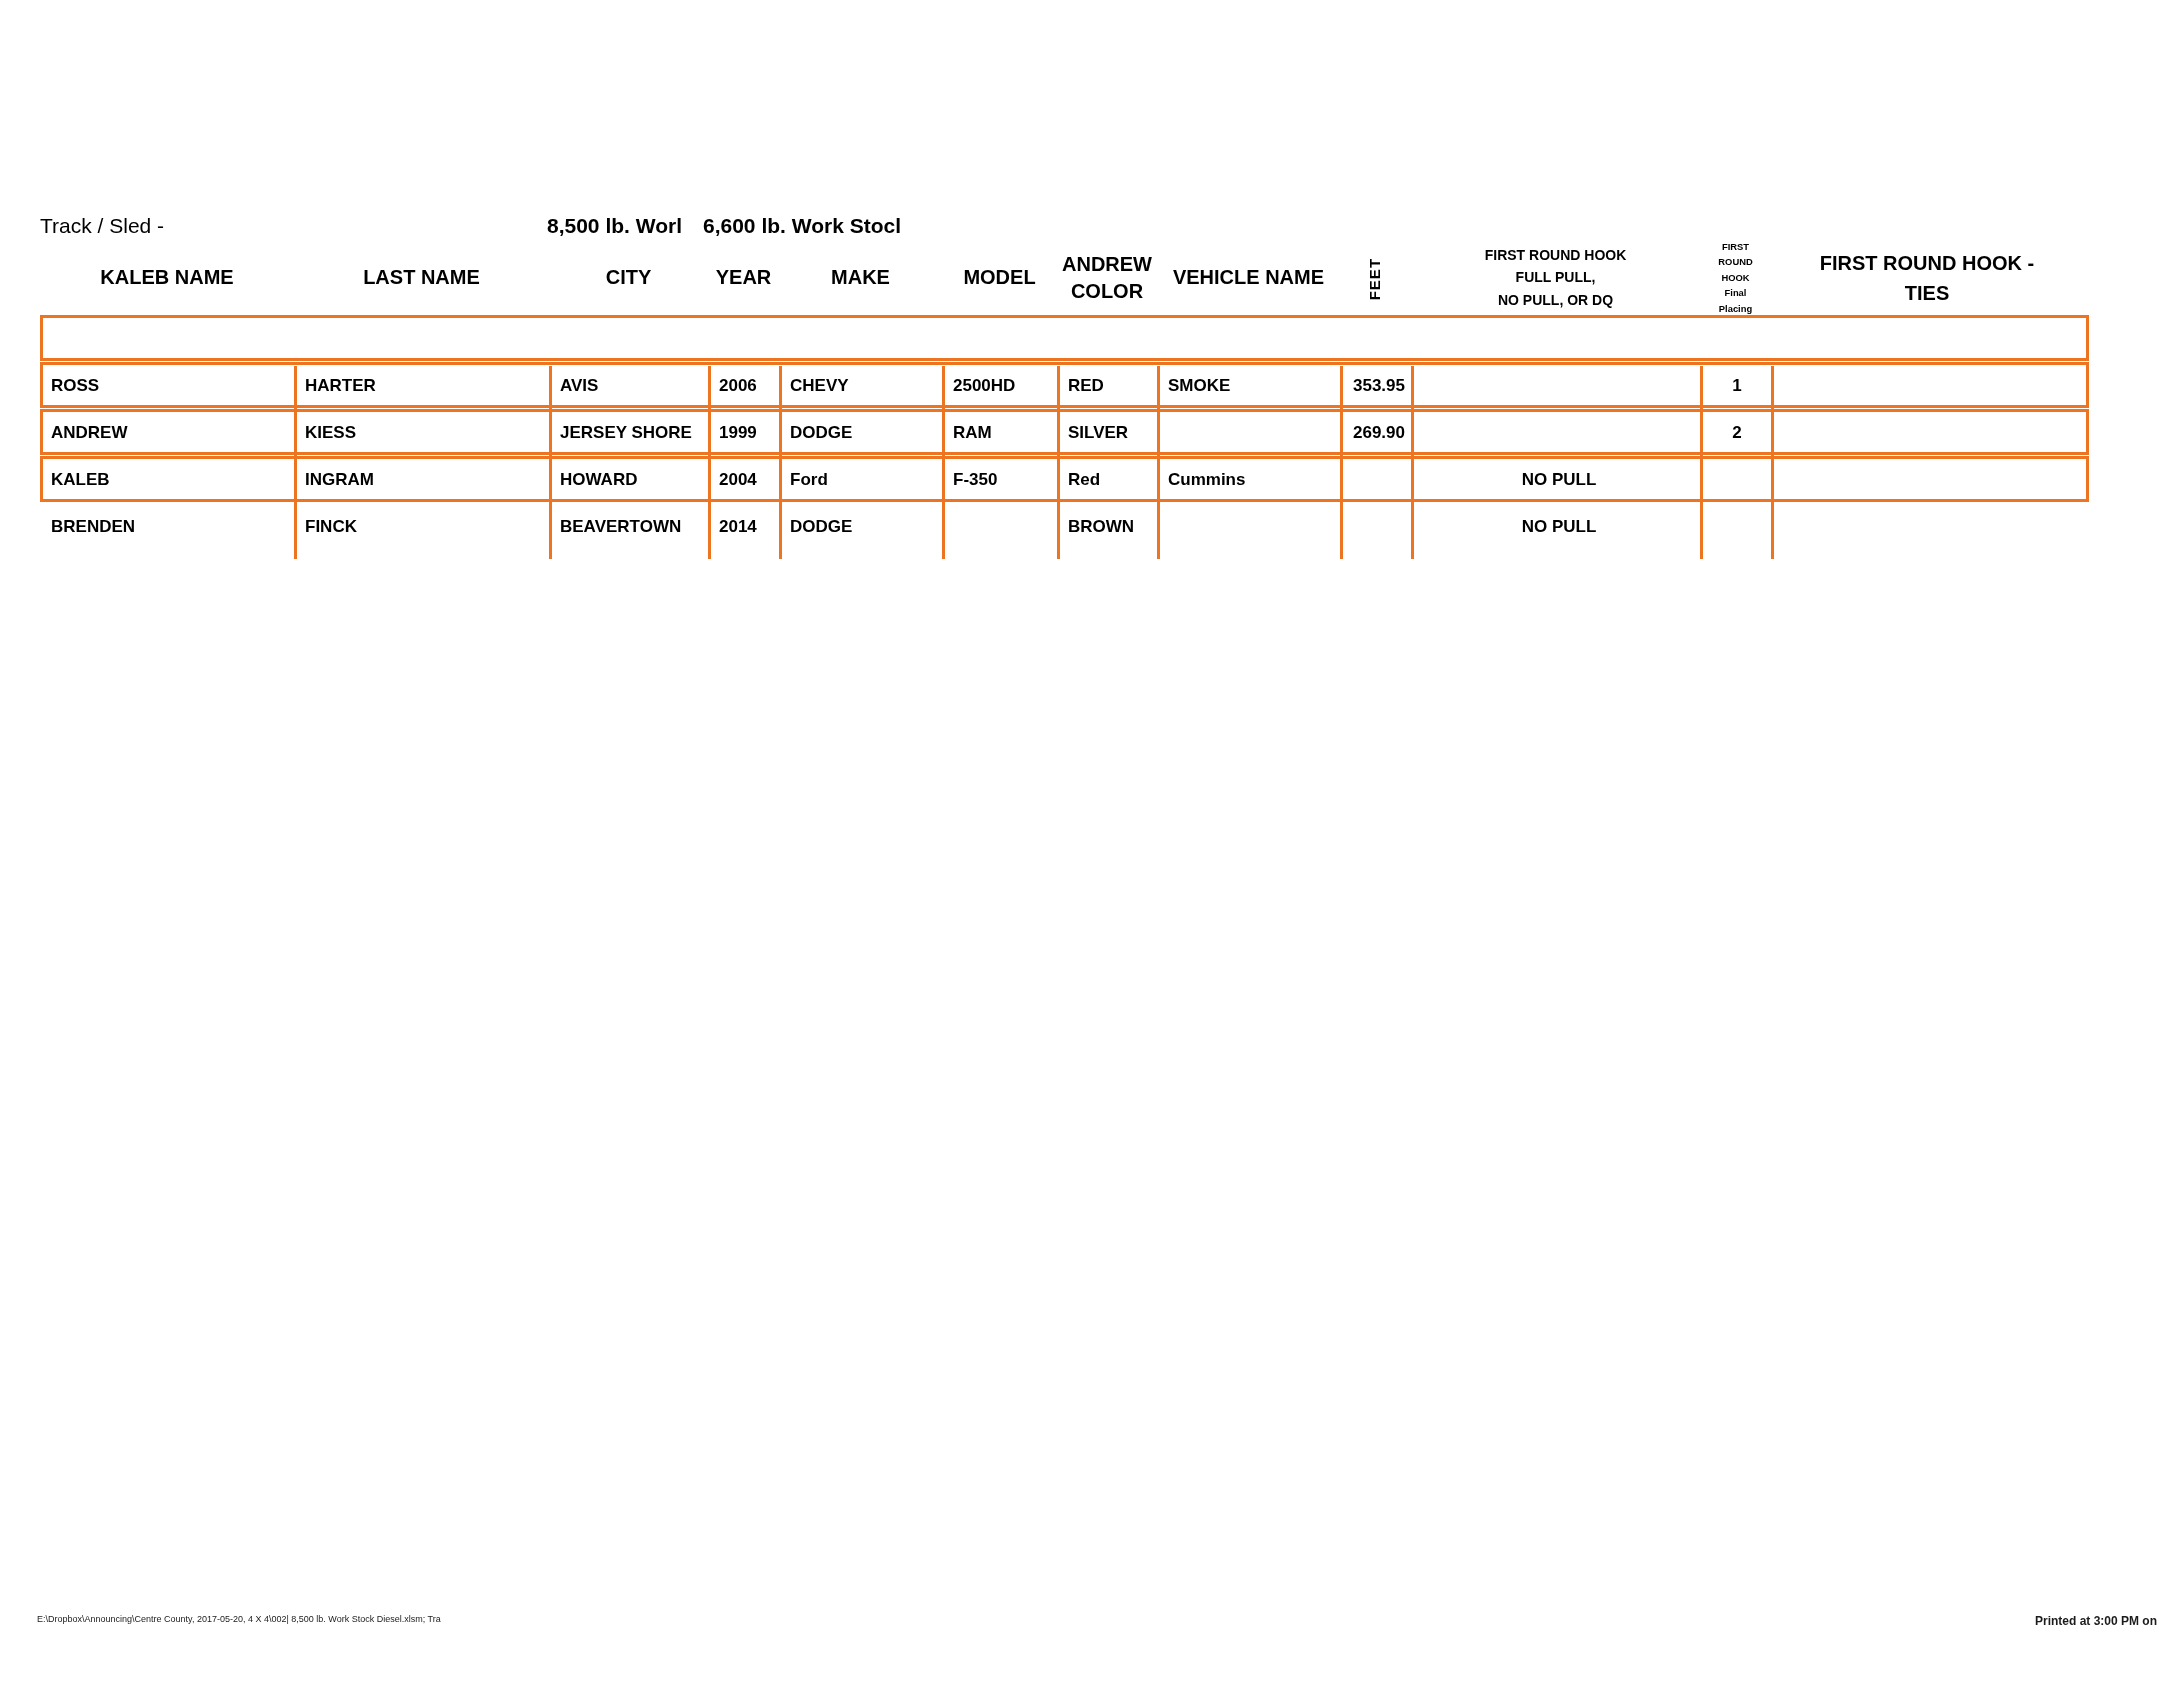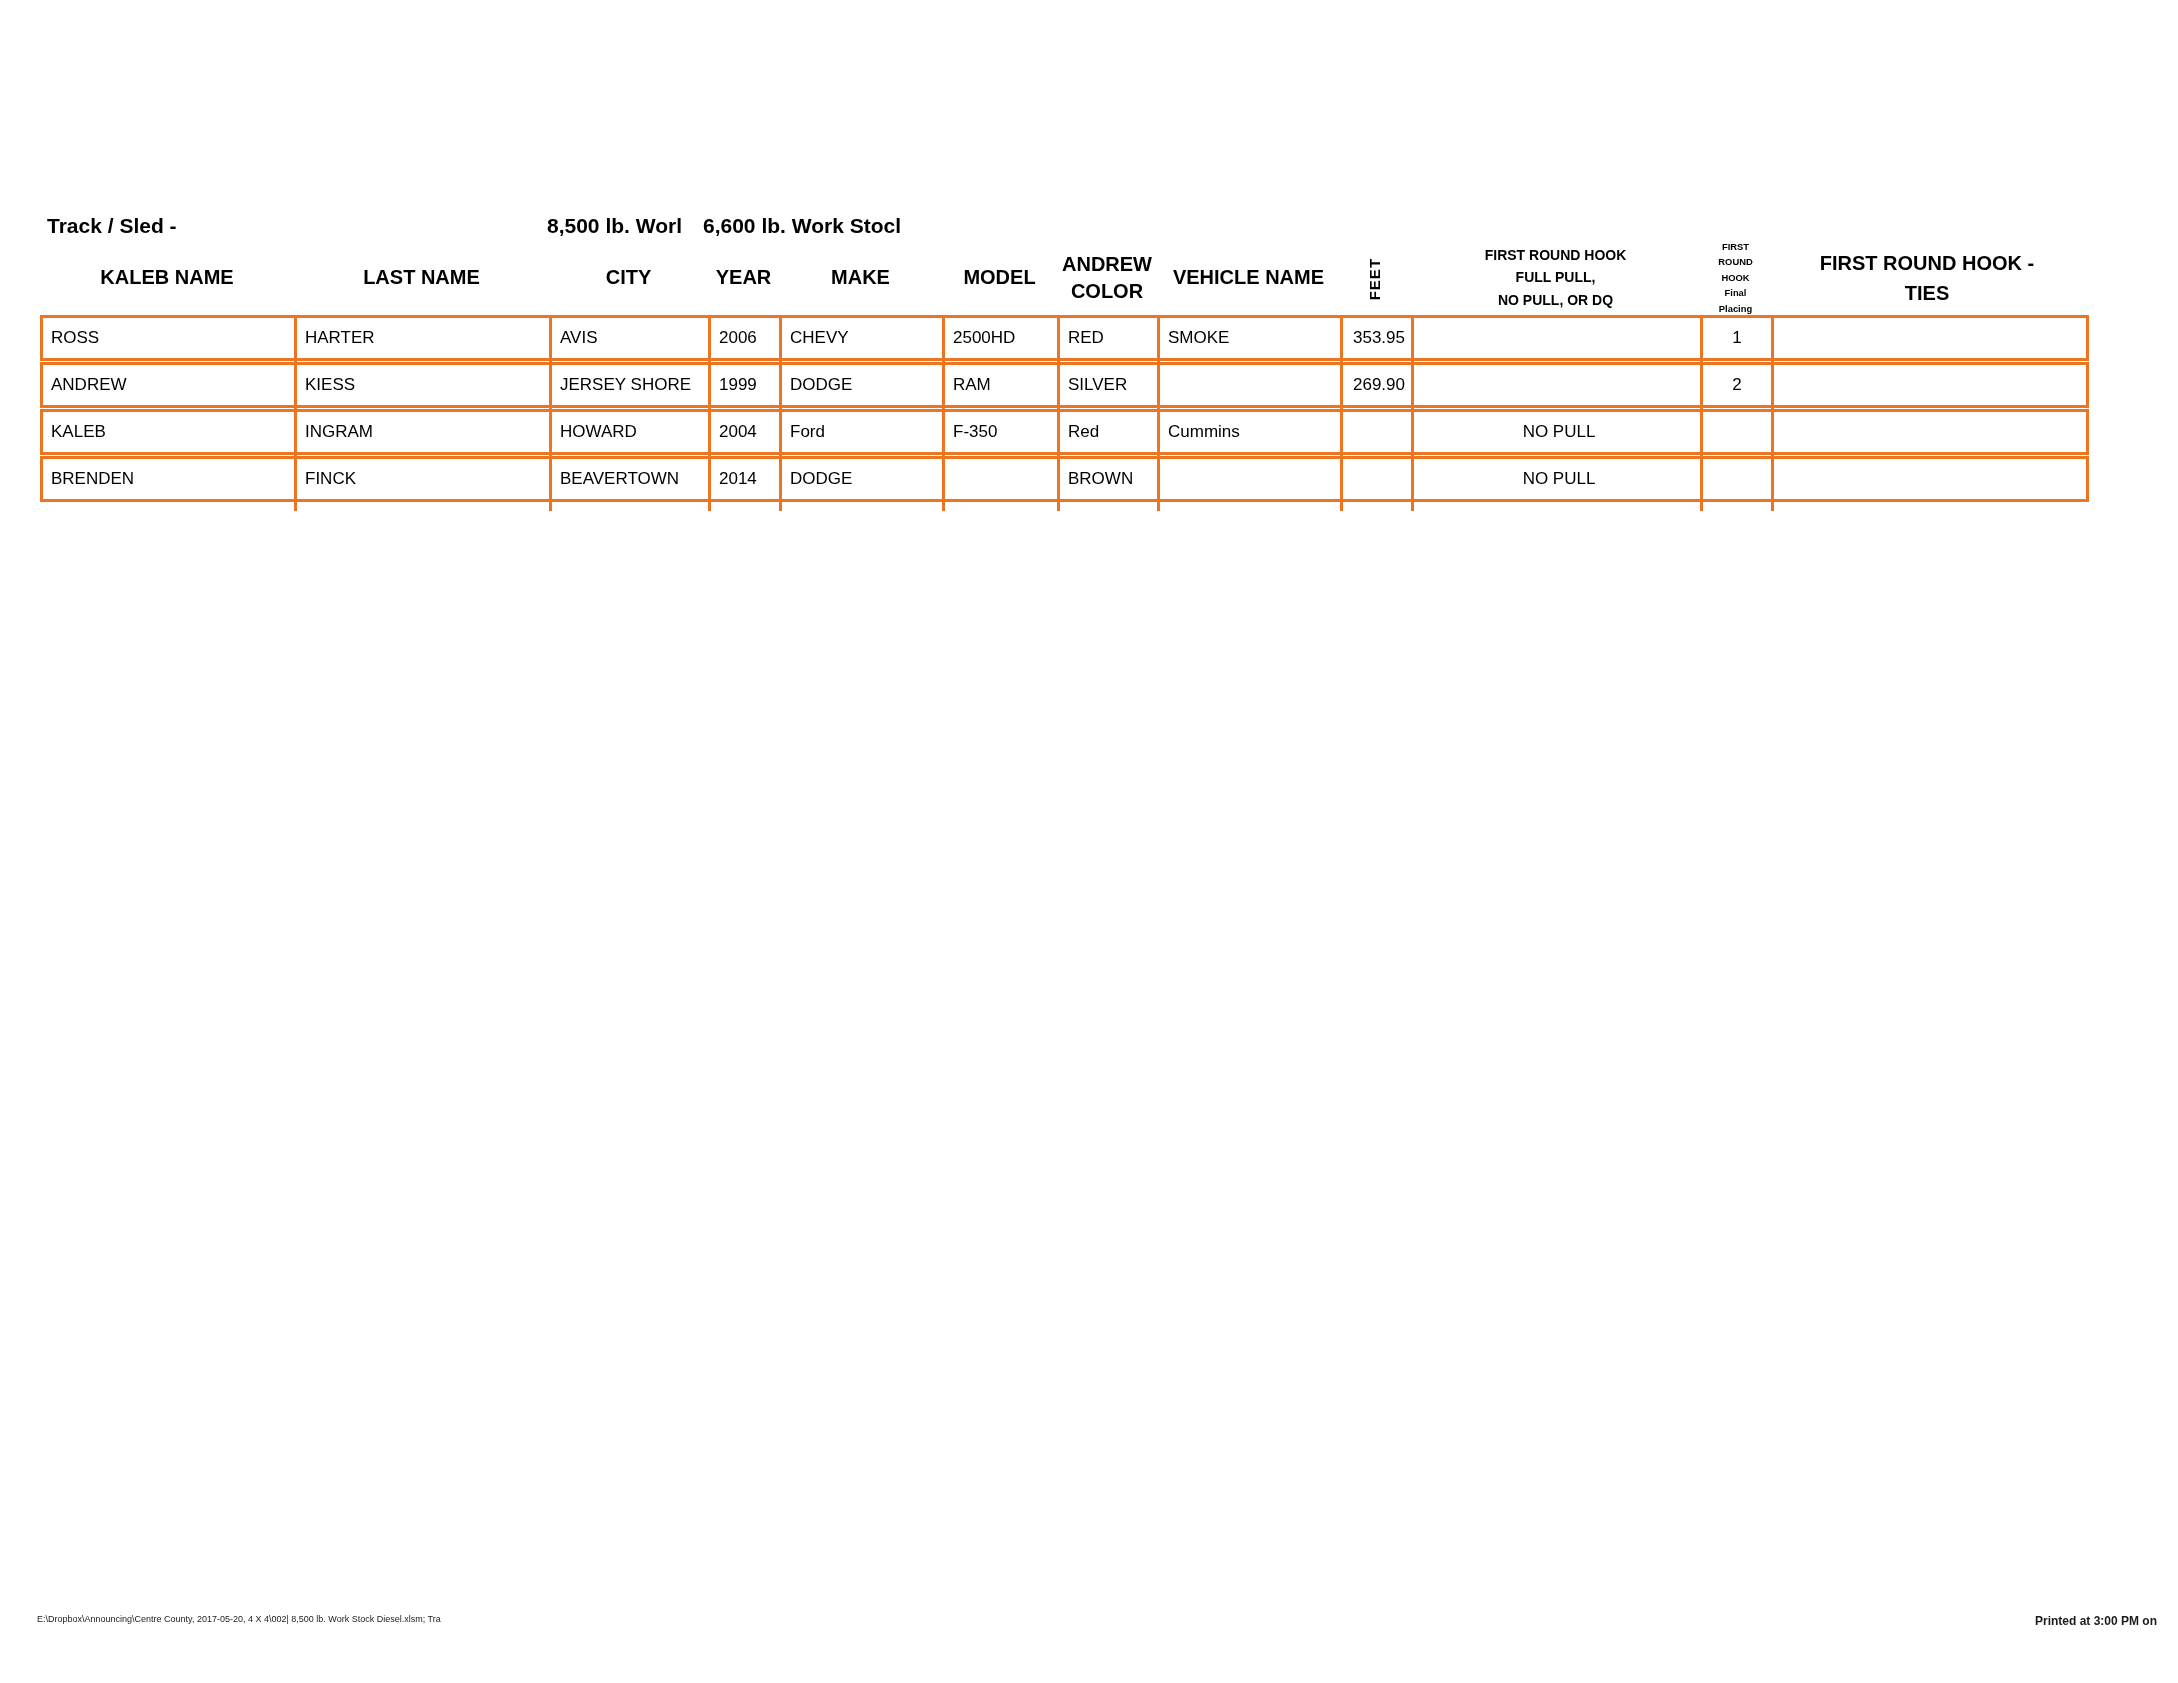--- a/index.html
+++ b/index.html
@@ -7,22 +7,22 @@
   html, body { width: 2178px; height: 1683px; background: #ffffff; }
   body {
     position: relative;
     font-family: "Liberation Sans", sans-serif;
     color: var(--ink);
     overflow: hidden;
   }
 
   
   .title-left {
-    position: absolute; left: 47px; top: 214px;
-    font-size: 21px; font-weight: bold; white-space: nowrap;
+    position: absolute; left: 40px; top: 214px;
+    font-size: 21px; font-weight: normal; white-space: nowrap;
   }
   .title-clip {
     position: absolute; top: 214px;
     font-size: 21px; font-weight: bold;
     white-space: nowrap; overflow: hidden;
   }
   .title-clip.t1 { left: 547px; width: 154px; }
   .title-clip.t2 { left: 703px; width: 238px; }
 
   
@@ -50,23 +50,24 @@
 
   
   .table-body { position: absolute; left: 40px; top: 315px; }
   .t-row {
     display: flex; height: 46px; margin-bottom: 1px;
     border: 3px solid var(--orange); background: #ffffff;
   }
   .cell {
     flex: none; height: 52px; line-height: 40px;
     border-right: 3px solid var(--orange);
-    font-weight: normal; font-size: 17px;
+    font-weight: bold; font-size: 17px;
     white-space: nowrap; overflow: hidden;
     padding-left: 8px;
+    margin-top: 48px;
   }
   .cell:last-child { border-right: none; }
   .cell.c8  { text-align: right; padding-left: 0; padding-right: 6px; }
   .cell.c9  { text-align: center; padding-left: 4px; }
   .cell.c10 { text-align: center; padding-left: 0; }
 
   
   .footer-left {
     position: absolute; left: 37px; top: 1614px;
     font-size: 9px; font-weight: normal; color: #1c1c1c; white-space: nowrap; text-align: right;

